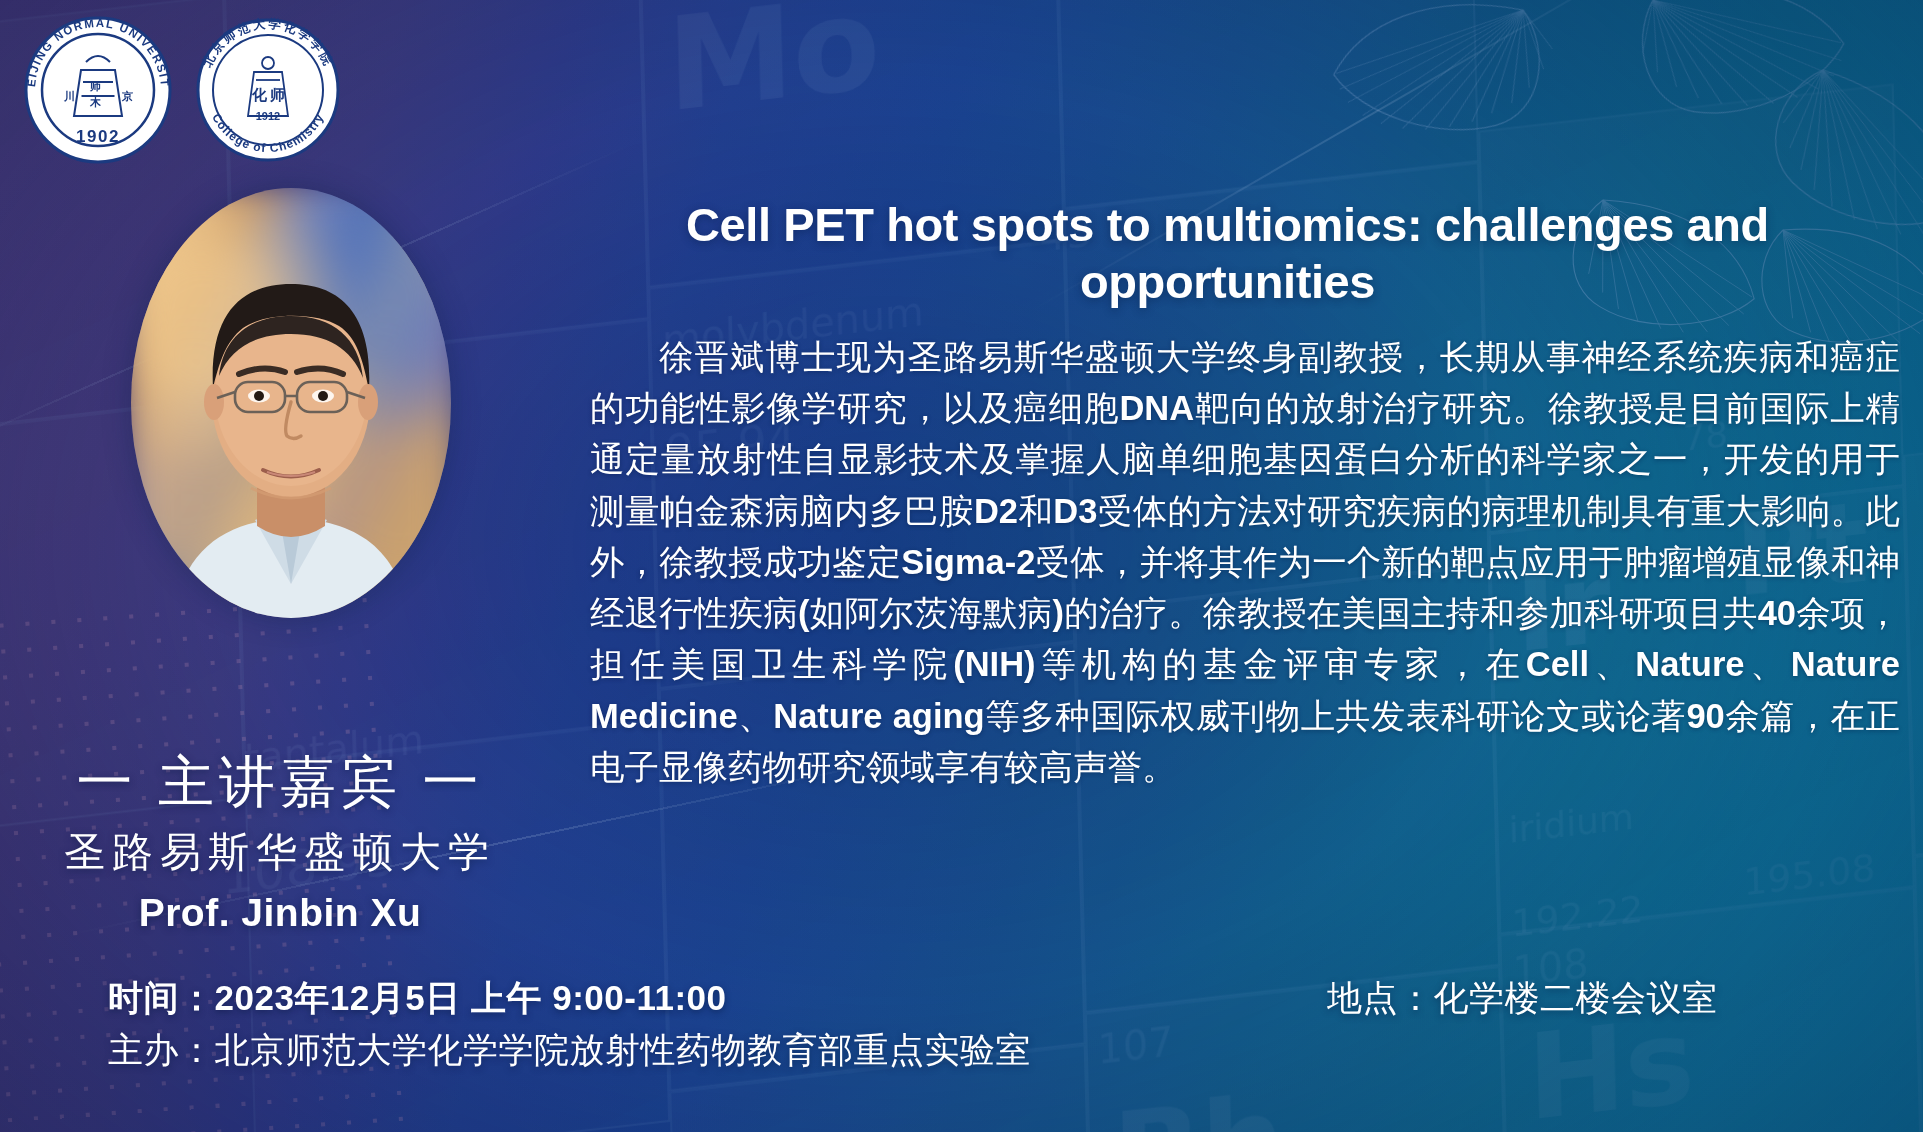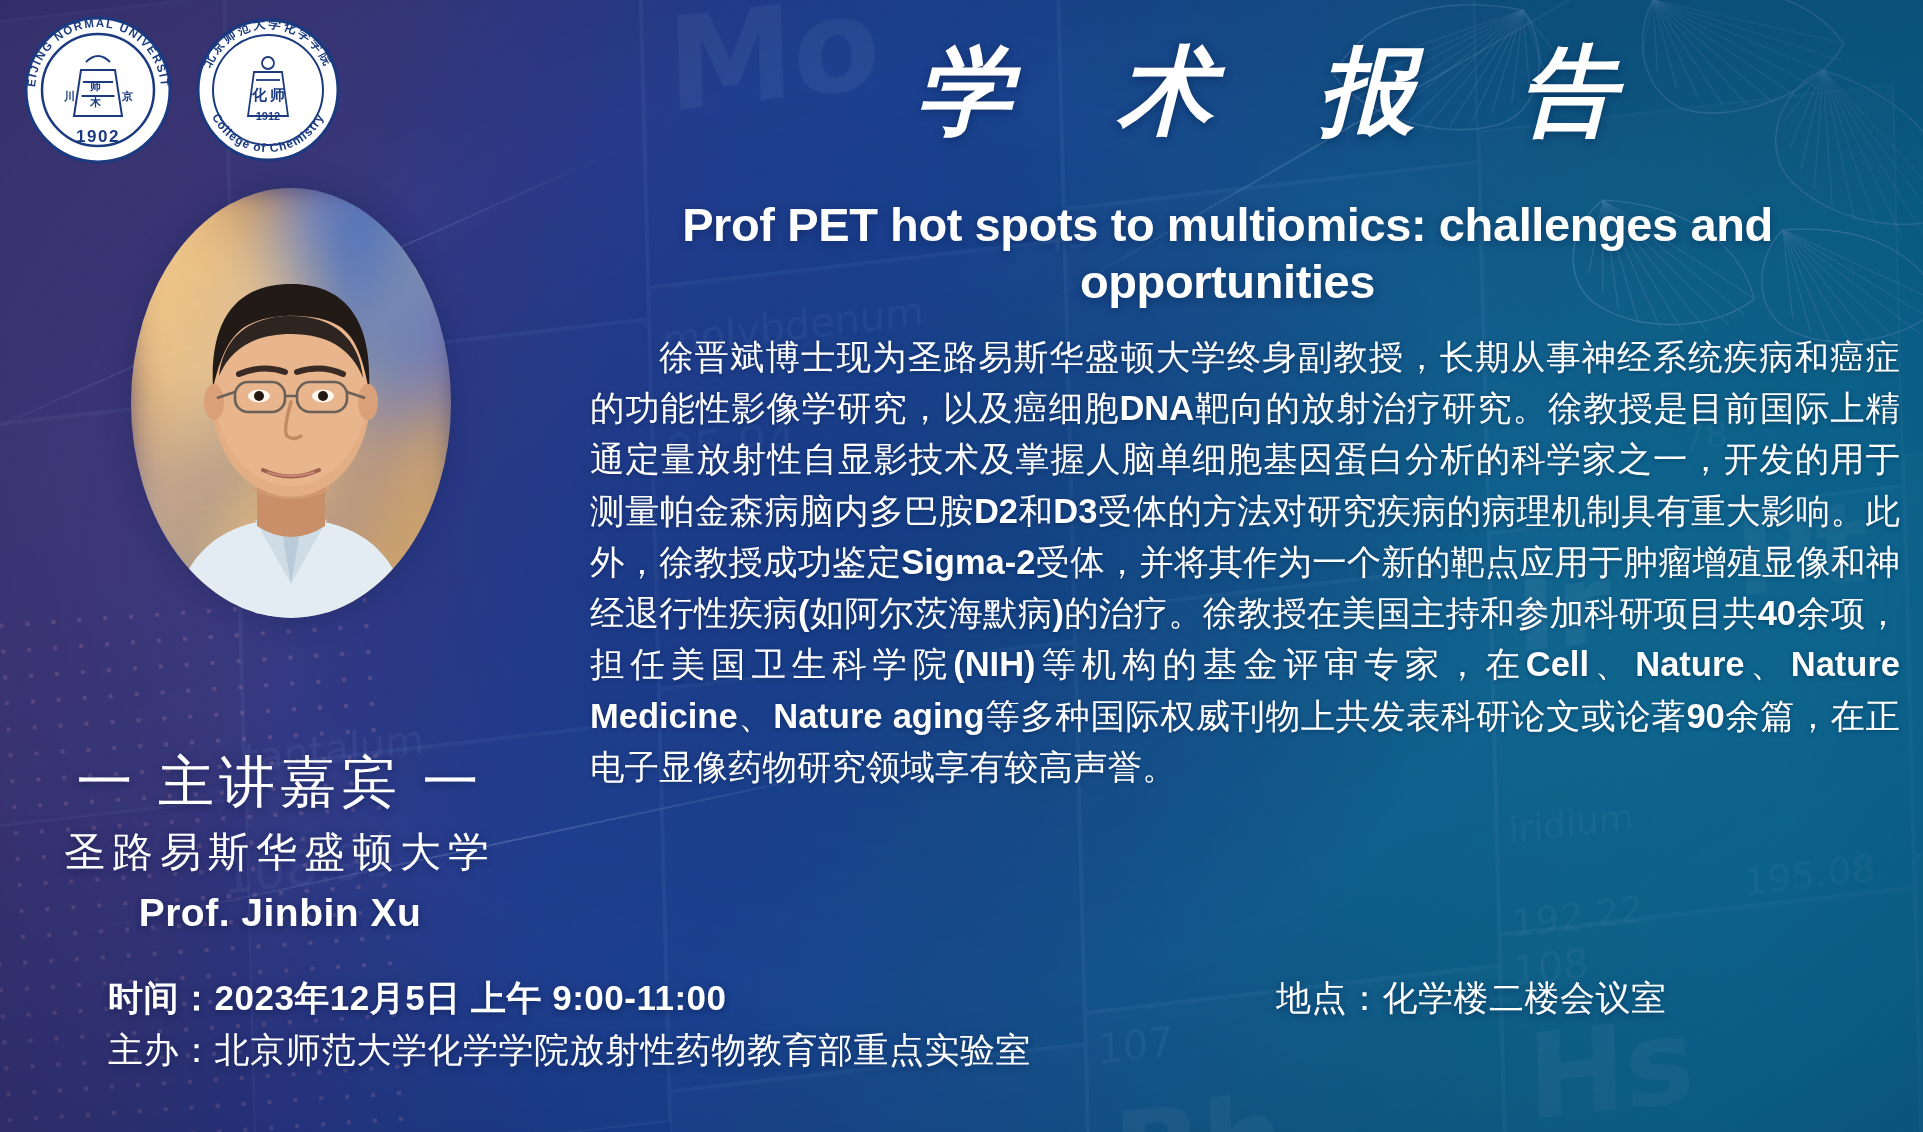--- a/index.html
+++ b/index.html
@@ -153,21 +153,21 @@
     font-family:"Liberation Sans","DejaVu Sans",sans-serif; letter-spacing:.5px;
     text-shadow:0 2px 6px rgba(5,20,60,.5);
   }
   .f-host{
     position:absolute; left:108px; top:52px; font-size:35px;
     font-family:"DejaVu Serif","Liberation Serif",serif; letter-spacing:.5px;
     text-shadow:0 2px 6px rgba(5,20,60,.5);
     text-align:center;
   }
   .f-place{
-    position:absolute; left:1276px; top:0; font-size:35px;
+    position:absolute; left:1327px; top:0; font-size:35px;
     font-family:"DejaVu Serif","Liberation Serif",serif; letter-spacing:.5px;
     text-shadow:0 2px 6px rgba(5,20,60,.5);
   }
 </style>
 </head>
 <body>
 
 <div class="poster">
 
   <div class="bg-base"></div>
@@ -409,22 +409,21 @@
         <path d="M160 214 q-8 28 -4 34 q6 5 14 0" stroke="#c08a62" stroke-width="3.4" fill="none" stroke-linecap="round"></path>
 
         <path d="M132 282 q28 13 56 0" stroke="#9c5e4c" stroke-width="4" fill="none" stroke-linecap="round"></path>
         <path d="M136 284 q24 8 48 0" stroke="#c98877" stroke-width="2" fill="none"></path>
 
         <path d="M120 300 q40 20 80 0" stroke="#d49d74" stroke-width="3" fill="none" opacity=".7"></path>
       </svg>
     </div>
   </div>
 
-  <div class="cn-title">学 术 报 告</div>
-  <div class="en-title">Prof PET hot spots to multiomics: challenges and opportunities</div>
+  <div class="en-title">Cell PET hot spots to multiomics: challenges and opportunities</div>
   <div class="abstract">徐晋斌博士现为圣路易斯华盛顿大学终身副教授，长期从事神经系统疾病和癌症的功能性影像学研究，以及癌细胞<b>DNA</b>靶向的放射治疗研究。徐教授是目前国际上精通定量放射性自显影技术及掌握人脑单细胞基因蛋白分析的科学家之一，开发的用于测量帕金森病脑内多巴胺<b>D2</b>和<b>D3</b>受体的方法对研究疾病的病理机制具有重大影响。此外，徐教授成功鉴定<b>Sigma-2</b>受体，并将其作为一个新的靶点应用于肿瘤增殖显像和神经退行性疾病<b>(</b>如阿尔茨海默病<b>)</b>的治疗。徐教授在美国主持和参加科研项目共<b>40</b>余项，担任美国卫生科学院<b>(NIH)</b>等机构的基金评审专家，在<b>Cell</b>、<b>Nature</b>、<b>Nature Medicine</b>、<b>Nature aging</b>等多种国际权威刊物上共发表科研论文或论著<b>90</b>余篇，在正电子显像药物研究领域享有较高声誉。</div>
 
   <div class="guest">
     <div class="guest-tag">一 主讲嘉宾 一</div>
     <div class="guest-org">圣路易斯华盛顿大学</div>
     <div class="guest-name">Prof. Jinbin Xu</div>
   </div>
 
   <div class="footer">
     <div class="f-time">时间：2023年12月5日 上午 9:00-11:00</div>

